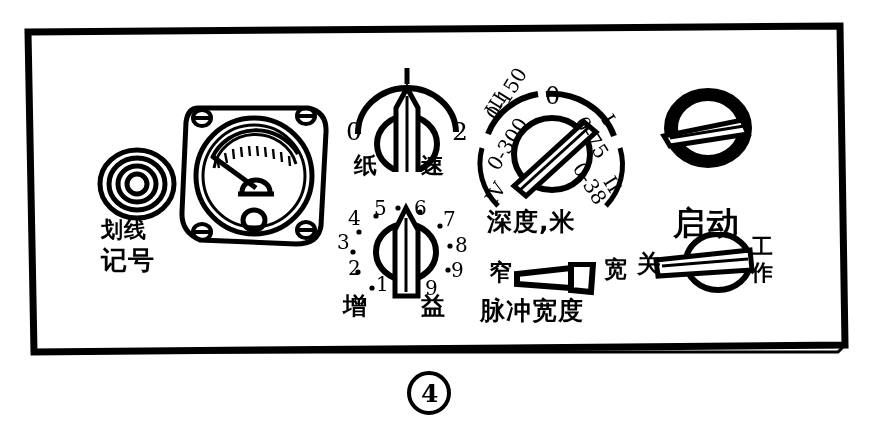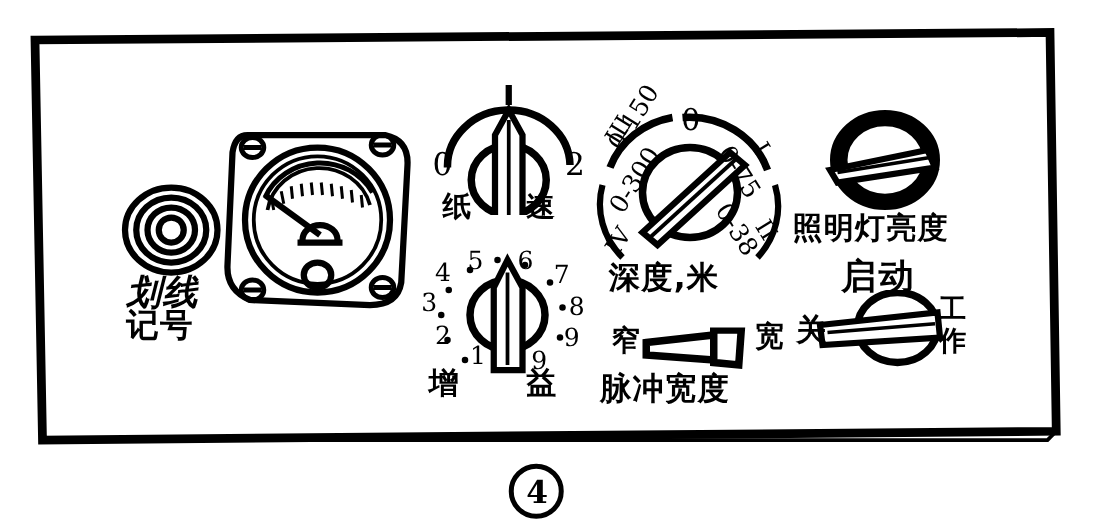--- a/index.html
+++ b/index.html
@@ -25,21 +25,21 @@
   </svg>
 
   <svg class="abs" style="left:96px;top:146px;" width="82" height="76">
     <g fill="none" stroke="#000">
       <ellipse cx="41" cy="38" rx="37" ry="34" stroke-width="5"></ellipse>
       <ellipse cx="41" cy="38" rx="28" ry="26" stroke-width="5"></ellipse>
       <ellipse cx="41" cy="38" rx="19" ry="18" stroke-width="5"></ellipse>
       <ellipse cx="41" cy="38" rx="10" ry="10" stroke-width="5"></ellipse>
     </g>
   </svg>
-  <div class="txt" style="left:101px;top:215px;font-size:28px;letter-spacing:1px;font-style:italic;">划线</div>
+  <div class="txt" style="left:101px;top:215px;font-size:22px;letter-spacing:1px;">划线</div>
   <div class="txt" style="left:101px;top:243px;font-size:26px;letter-spacing:1px;">记号</div>
 
   <svg class="abs" style="left:176px;top:92px;" width="156" height="168">
 
     <path d="M 22,16 Q 12,16 10,30 L 6,120 Q 5,140 24,148 L 120,152
              Q 142,152 145,134 L 150,40 Q 151,20 132,16 Z" fill="none" stroke="#000" stroke-width="5"></path>
 
     <ellipse cx="78" cy="84" rx="58" ry="58" fill="none" stroke="#000" stroke-width="5"></ellipse>
     <ellipse cx="78" cy="84" rx="51" ry="51" fill="none" stroke="#000" stroke-width="3"></ellipse>
 
@@ -146,23 +146,22 @@
   <div class="txt" style="left:489px;top:257px;font-size:23px;">窄</div>
   <div class="txt" style="left:604px;top:254px;font-size:23px;">宽</div>
   <div class="txt" style="left:480px;top:294px;font-size:25px;letter-spacing:1px;text-align:center;">脉冲宽度</div>
 
   <svg class="abs" style="left:660px;top:88px;" width="96" height="84">
     <ellipse cx="48" cy="40" rx="42" ry="38" fill="#000" stroke="#000" stroke-width="4"></ellipse>
     <ellipse cx="48" cy="40" rx="32" ry="29" fill="#fff" stroke="#000" stroke-width="4"></ellipse>
     <path d="M 4,48 L 82,32 L 88,46 L 10,58 Z" fill="#fff" stroke="#000" stroke-width="5"></path>
     <line x1="10" y1="50" x2="84" y2="38" stroke="#000" stroke-width="3"></line>
   </svg>
-  <div class="txt" style="left:634px;top:166px;font-size:24px;letter-spacing:1px;">照明灯亮度</div>
 
-  <div class="txt" style="left:673px;top:202px;font-size:28px;letter-spacing:2px;">启动</div>
+  <div class="txt" style="left:673px;top:202px;font-size:32px;letter-spacing:2px;">启动</div>
   <svg class="abs" style="left:648px;top:232px;" width="136" height="62">
     <ellipse cx="70" cy="30" rx="32" ry="28" fill="none" stroke="#000" stroke-width="6"></ellipse>
     <path d="M 8,28 L 102,18 L 104,38 L 10,44 Z" fill="#fff" stroke="#000" stroke-width="5"></path>
     <line x1="14" y1="34" x2="100" y2="27" stroke="#000" stroke-width="3"></line>
   </svg>
   <div class="txt" style="left:637px;top:248px;font-size:24px;">关</div>
   <div class="txt" style="left:751px;top:232px;font-size:22px;">工</div>
   <div class="txt" style="left:751px;top:258px;font-size:22px;">作</div>
 
   <svg class="abs" style="left:406px;top:370px;" width="46" height="46">

